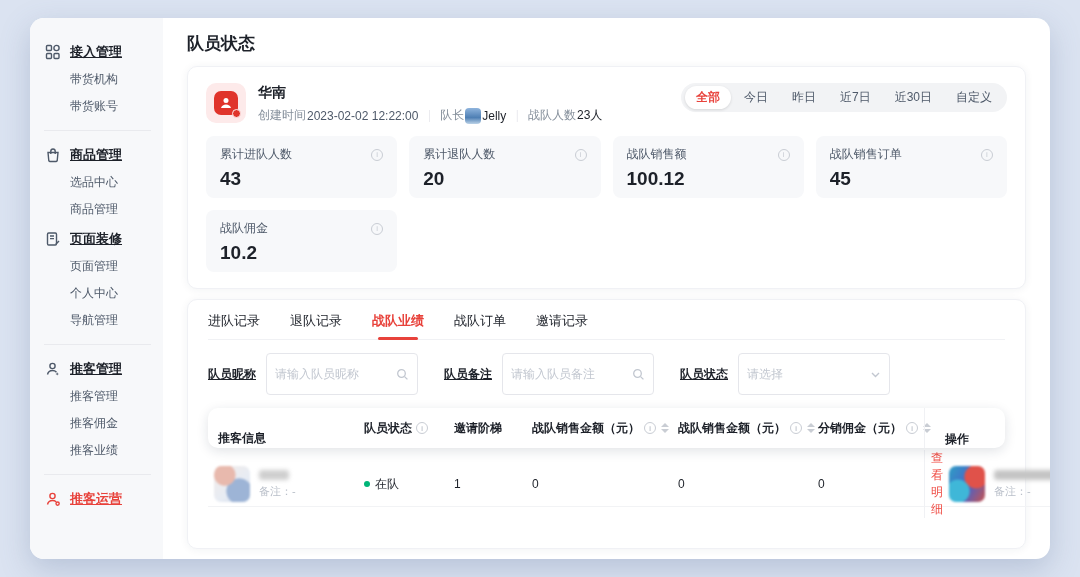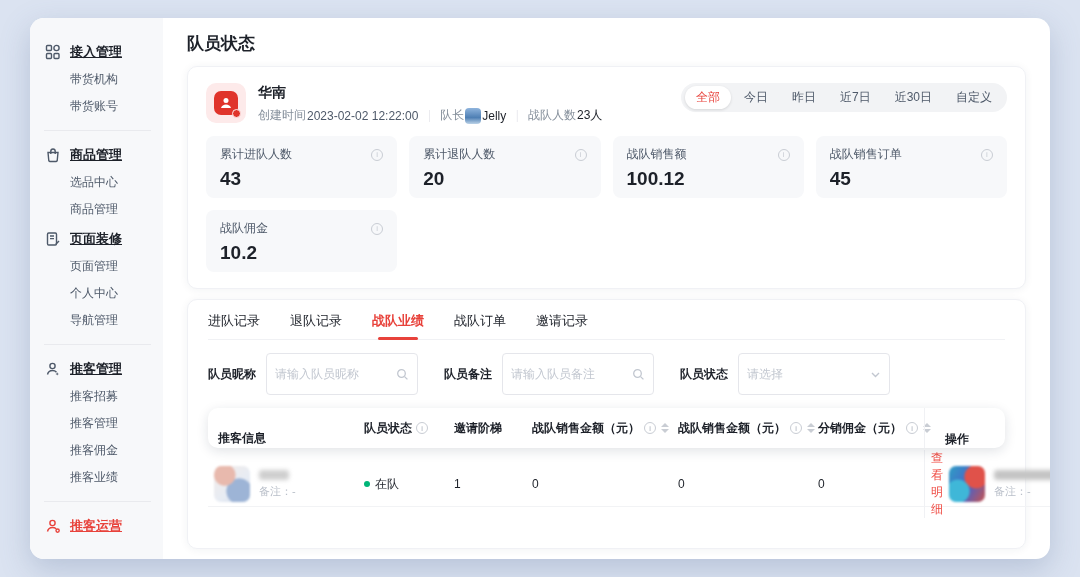--- a/index.html
+++ b/index.html
@@ -40,37 +40,37 @@
   .team-logo .badge { position:absolute; right:5px; bottom:5px; width:9px; height:9px; background:#e0342b; border:1.5px solid #fdeaea; border-radius:50%; }
   .team-info { margin-left:12px; flex:1; min-width:0; }
   .team-name { font-size:14px; font-weight:bold; line-height:18px; }
   .team-meta { display:flex; align-items:center; gap:1px; margin-top:6px; font-size:12px; color:#86909c; }
   .team-meta .v { color:#4e5969; }
   .meta-sep { color:#e5e6eb; padding:0 4px; }
   .leader-avatar { width:16px; height:16px; border-radius:4px; background:linear-gradient(180deg,#8fb4dd 0%,#4e7fb4 60%,#bcd3e8 100%); display:inline-block; }
   
   .pills { background:#f2f3f5; border-radius:999px; padding:3px 4px; display:flex; align-items:center; gap:2px; font-size:12px; color:#4e5969; }
   .pill { padding:3px 11px; border-radius:999px; cursor:pointer; white-space:nowrap; }
-  .pill.active { background:#fff; color:#e8423b; font-weight:normal; box-shadow:0 1px 3px rgba(0,0,0,.12); }
+  .pill.active { background:#fff; color:#e8423b; font-weight:bold; box-shadow:0 1px 3px rgba(0,0,0,.12); }
   
   .stats-grid { display:grid; grid-template-columns:repeat(4,1fr); gap:12px; margin-top:12px; }
   .stat-card { background:#f7f8fa; border-radius:8px; padding:10px 14px; height:62px; }
   .stat-top { display:flex; align-items:center; justify-content:space-between; font-size:12px; color:#4e5969; }
   .stat-value { font-size:19px; font-weight:bold; margin-top:5px; color:#1d2129; }
   .iinfo { width:12px; height:12px; border:1px solid #c9cdd4; border-radius:50%; color:#c9cdd4; font-size:8px; display:inline-flex; align-items:center; justify-content:center; flex-shrink:0; font-style:normal; }
   .iinfo::before { content:"i"; }
   
   .table-card { margin-top:10px; flex:1; padding:12px 20px 0 20px; display:flex; flex-direction:column; min-height:0; }
   .tabs { display:flex; gap:30px; border-bottom:1px solid #f0f1f4; padding-bottom:9px; font-size:13px; }
   .tab { cursor:pointer; position:relative; color:#1d2129; white-space:nowrap; }
   .tab.active { color:#e8423b; font-weight:bold; }
   .tab.active::after { content:""; position:absolute; left:6px; right:6px; bottom:-10px; height:3px; border-radius:2px; background:#e8423b; }
   .filter-row { display:flex; align-items:center; gap:26px; margin-top:13px; }
   .f-item { display:flex; align-items:center; gap:10px; }
-  .f-label { font-size:12px; font-weight:bold; color:#1d2129; white-space:nowrap; }
+  .f-label { font-size:12px; font-weight:bold; color:#1d2129; white-space:nowrap;text-decoration:underline; }
   .f-box { width:152px; height:42px; border:1px solid #e5e6eb; border-radius:4px; background:#fff; display:flex; align-items:center; padding:0 8px; }
   .f-box input { border:none; outline:none; flex:1; min-width:0; font-size:12px; color:#1d2129; font-family:inherit; background:transparent; }
   .f-box input::placeholder { color:#c2c7d0; }
   .f-select { color:#c2c7d0; font-size:12px; flex:1; }
   
   :root { --cols:150px 90px 78px 146px 140px 112px 1fr; }
   .thead {
     margin-top:13px; background:#fff; border-radius:10px; height:40px;
     box-shadow:0 3px 12px rgba(25,35,60,.13);
     display:grid; grid-template-columns:var(--cols); align-items:center;
@@ -160,21 +160,20 @@
       <div class="sb-head">
         <span class="ico">
           <svg width="16" height="16" viewBox="0 0 16 16" fill="none" stroke="#4e5969" stroke-width="1.4">
             <circle cx="7.5" cy="5" r="2.6"></circle>
             <path d="M2.5 13.5c.6-2.6 2.6-4 5-4 1.6 0 3 .6 4 1.7"></path>
             <path d="M12.2 11.2l.5 1.2 1.2.5-1.2.5-.5 1.2-.5-1.2-1.2-.5 1.2-.5z" fill="#4e5969" stroke="none"></path>
           </svg>
         </span>
         <span>推客管理</span>
       </div>
-      <div class="sb-child">推客招募</div>
       <div class="sb-child">推客管理</div>
       <div class="sb-child">推客佣金</div>
       <div class="sb-child">推客业绩</div>
     </div>
 
     <div class="sb-div"></div>
 
     <div class="sb-group sb-red">
       <div class="sb-head">
         <span class="ico">

